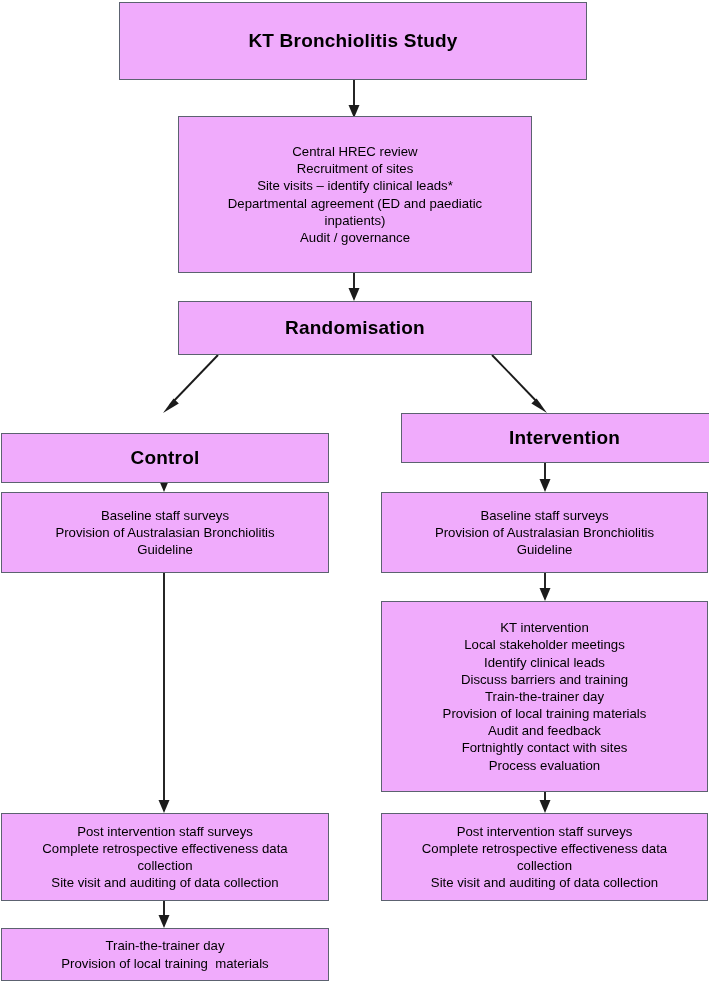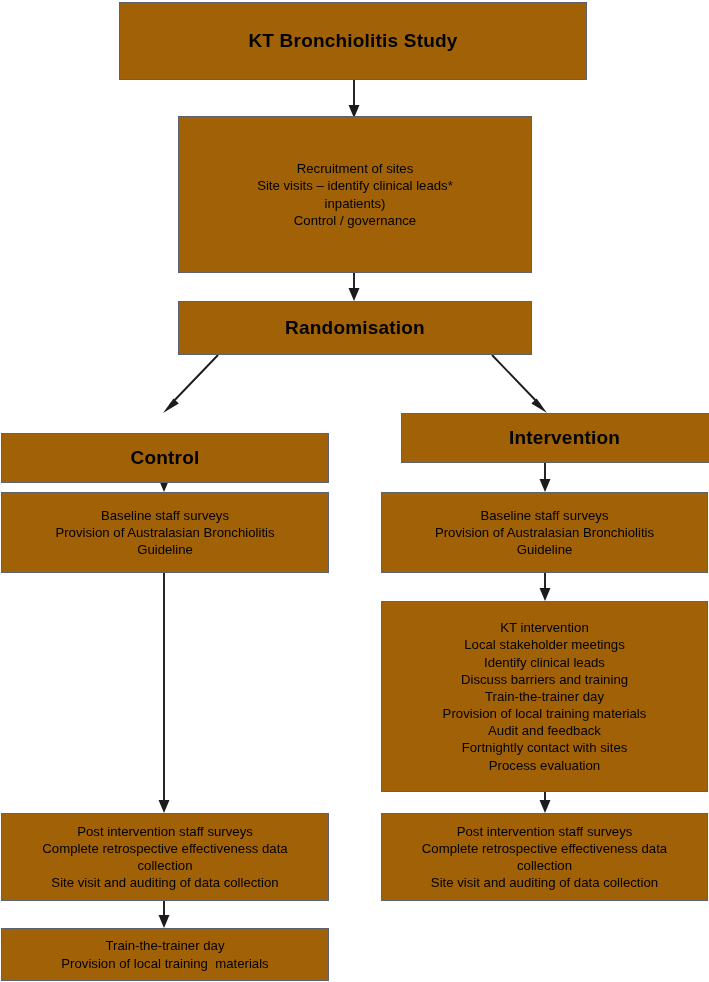--- a/index.html
+++ b/index.html
@@ -2,21 +2,21 @@
 <html><head>
 <meta charset="utf-8">
 <style>
   html,body{margin:0;padding:0;background:#ffffff;}
   body{width:709px;height:982px;font-family:"Liberation Sans","DejaVu Sans",sans-serif;color:#000;}
   #stage{position:relative;width:709px;height:982px;overflow:hidden;background:#fff;}
 
   .node{
     position:absolute;
     box-sizing:border-box;
-    background:#a16207;
+    background:#f0abfc;
     border:1.6px solid #5c6270;
     display:flex;
     align-items:center;
     justify-content:center;
     text-align:center;
     line-height:1.30;
     padding:16px 6px;
   }
   .node .lines{width:100%;}
   .node .ln{display:block;white-space:pre;}
@@ -87,24 +87,26 @@
   </svg>
 
   <div class="node title-node" style="left:119px;top:2px;width:468px;height:78px;">
     <div class="lines">
         <span class="ln">KT Bronchiolitis Study</span>
       </div>
   </div>
 
   <div class="node body-node" style="left:178px;top:116px;width:354px;height:157px;">
     <div class="lines">
+        <span class="ln">Central HREC review</span>
         <span class="ln">Recruitment of sites</span>
         <span class="ln">Site visits – identify clinical leads*</span>
+        <span class="ln">Departmental agreement (ED and paediatic</span>
         <span class="ln">inpatients)</span>
-        <span class="ln">Control / governance</span>
+        <span class="ln">Audit / governance</span>
       </div>
   </div>
 
   <div class="node title-node" style="left:178px;top:301px;width:354px;height:54px;justify-content:center;">
     <div class="lines">
         <span class="ln">Randomisation</span>
       </div>
   </div>
 
   <div class="node title-node" style="left:1px;top:433px;width:328px;height:50px;">

